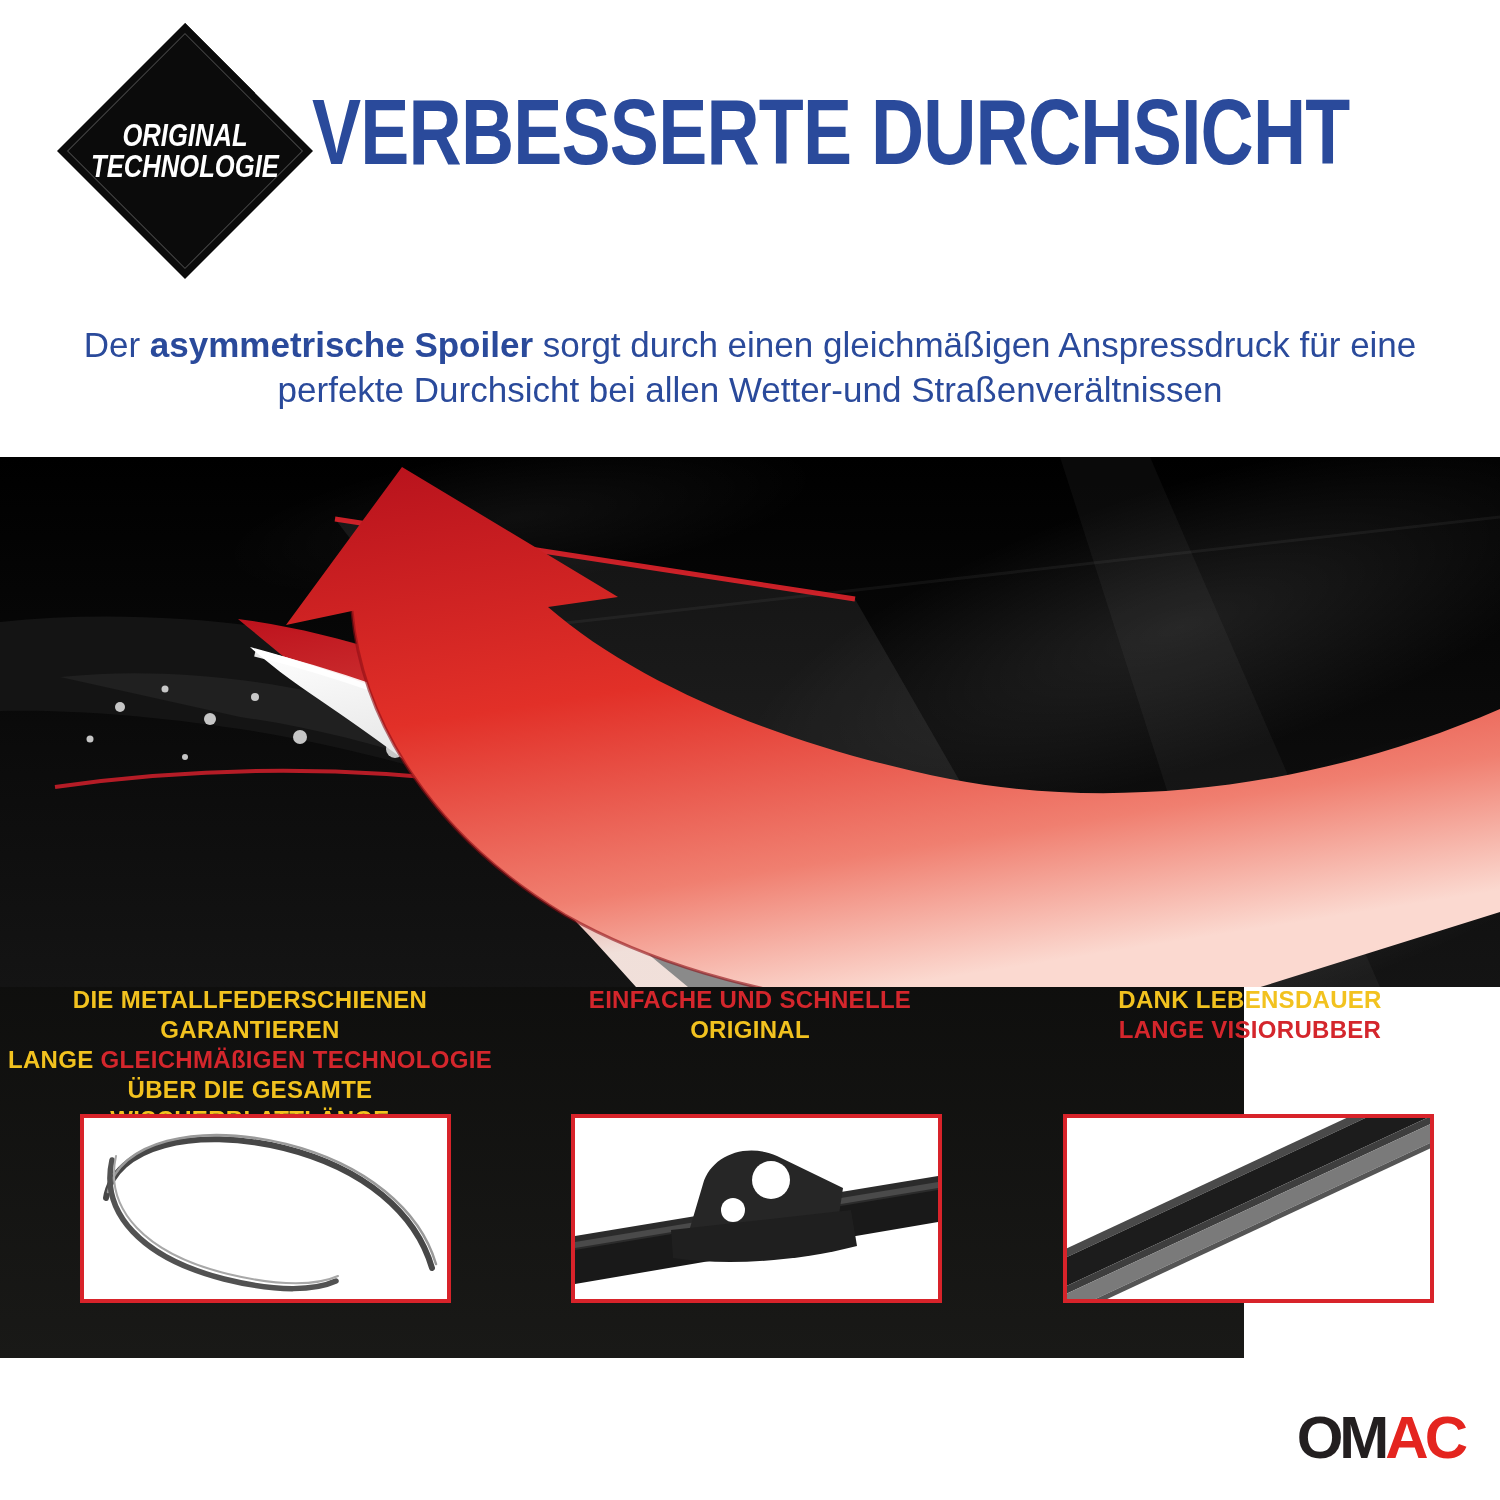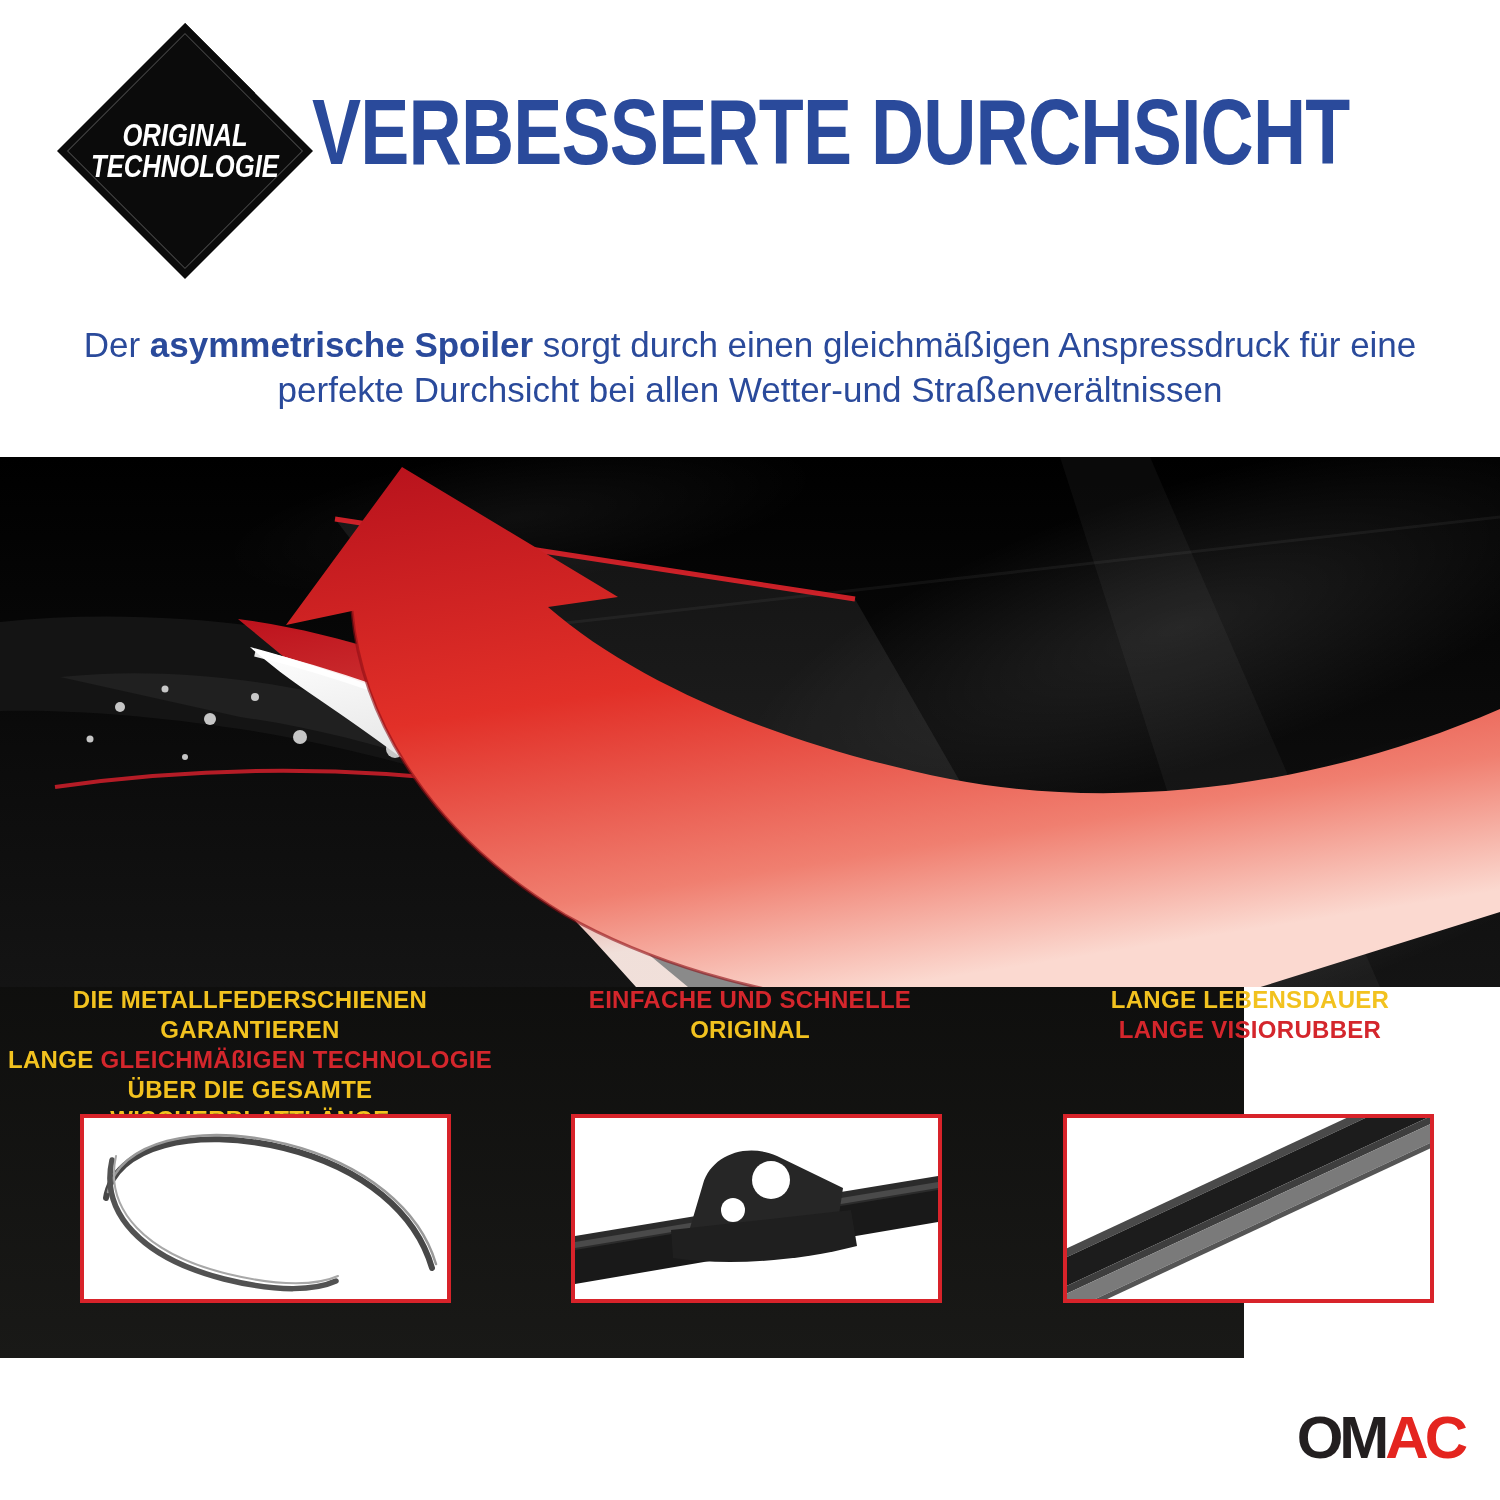--- a/index.html
+++ b/index.html
@@ -159,21 +159,21 @@
     <div class="feature">
       <span class="c-yellow">DIE METALLFEDERSCHIENEN GARANTIEREN</span><br>
       <span class="c-yellow">LANGE </span><span class="c-red">GLEICHMÄßIGEN TECHNOLOGIE</span><br>
       <span class="c-yellow">ÜBER DIE GESAMTE WISCHERBLATTLÄNGE</span>
     </div>
     <div class="feature">
       <span class="c-red">EINFACHE UND SCHNELLE</span><br>
       <span class="c-yellow">ORIGINAL</span>
     </div>
     <div class="feature">
-      <span class="c-yellow">LANGE LEBENSDAUER</span><br>
+      <span class="c-yellow">DANK LEBENSDAUER</span><br>
       <span class="c-red">LANGE VISIORUBBER</span>
     </div>
   </div>
 
   <div class="thumb thumb1">
     <svg viewBox="0 0 363 181" preserveAspectRatio="none">
       <rect width="363" height="181" fill="#ffffff"></rect>
       <g fill="none" stroke-linecap="round">
         <path d="M 22,80 C 30,28 110,8 200,30 C 280,50 332,95 348,150" stroke="#474747" stroke-width="6"></path>
         <path d="M 24,74 C 34,24 112,4 202,26 C 282,46 336,92 352,146" stroke="#9a9a9a" stroke-width="2.5"></path>

